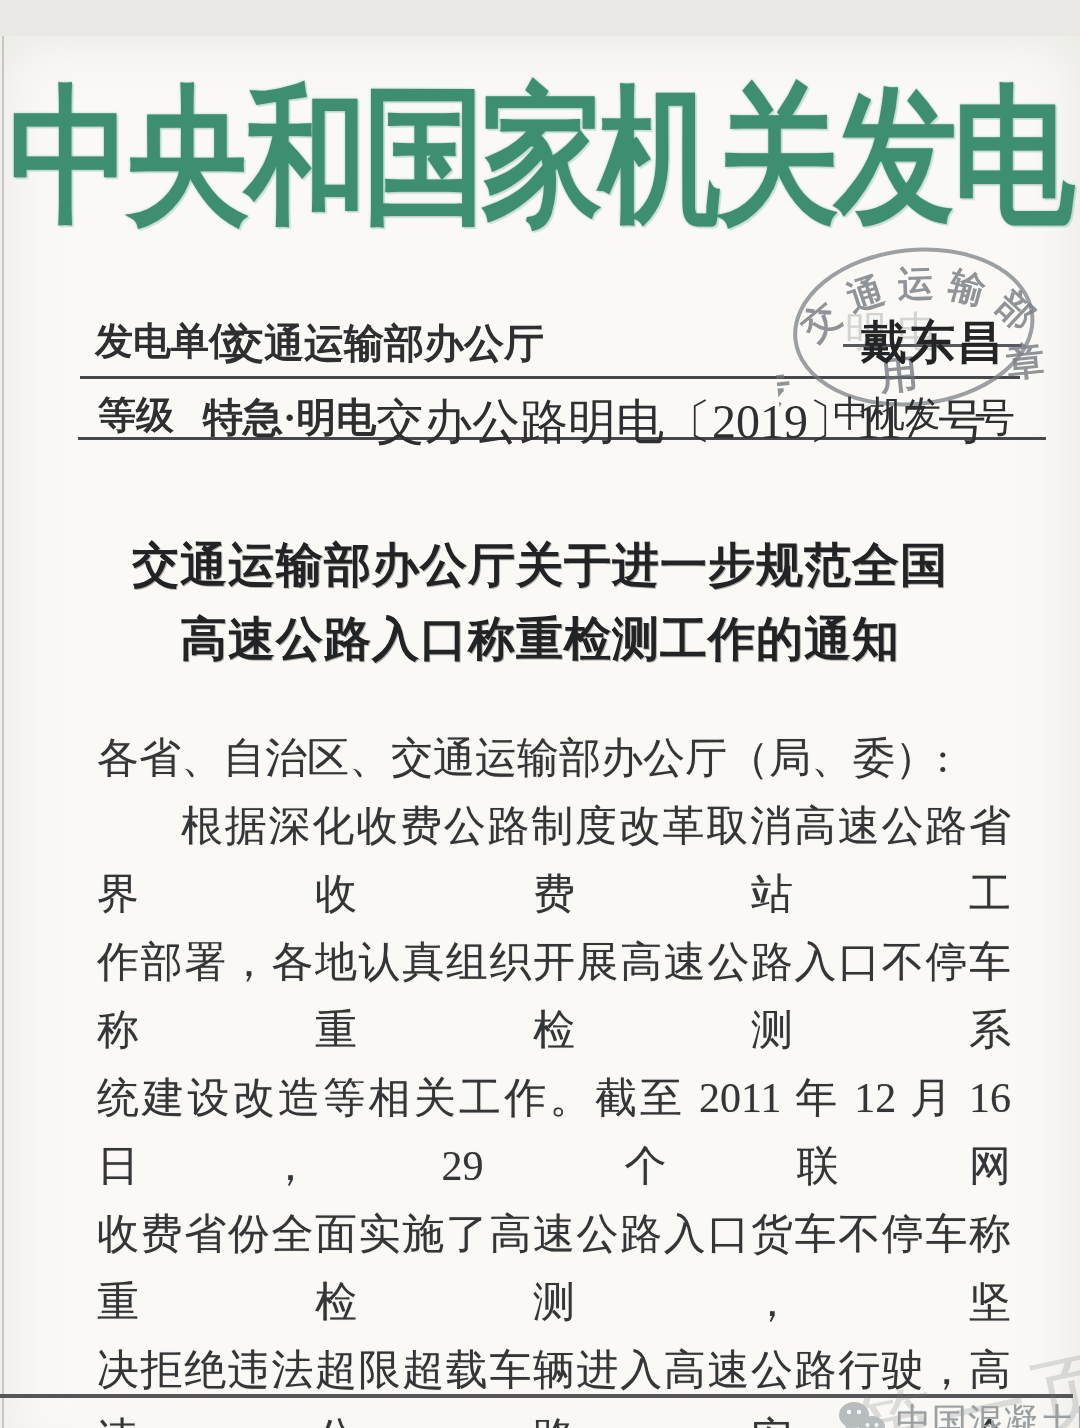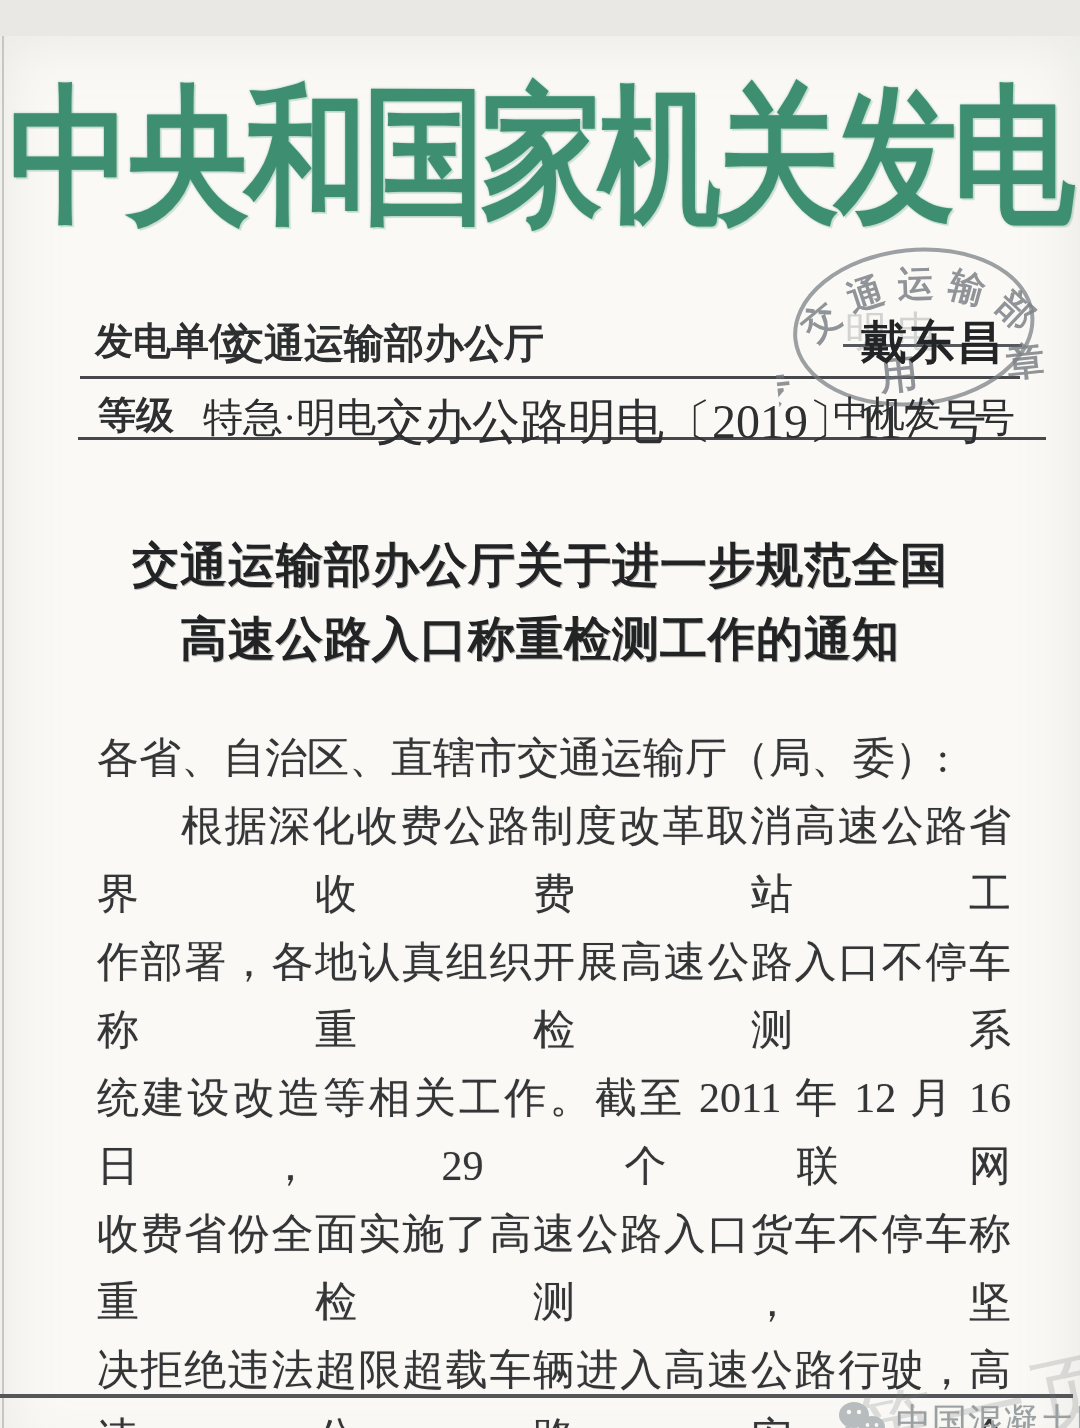--- a/index.html
+++ b/index.html
@@ -45,21 +45,21 @@
   }
   .ghost-mingdian{
     position:absolute;left:845px;top:268px;
     font-size:42px;color:rgba(110,115,120,0.28);
     letter-spacing:10px;white-space:nowrap;z-index:2;
   }
   .sign-underline{position:absolute;left:843px;top:308px;width:179px;height:3px;background:#55585c;z-index:1;}
   .rule1{position:absolute;left:80px;top:340px;width:940px;height:3px;background:#46484b;}
   .f-row2{position:absolute;top:354px;font-size:38px;color:#2e2f31;white-space:nowrap;z-index:6;}
   .pos-grade-label{left:98px;}
-  .pos-grade-value{left:203px;font-weight:normal;font-size:40px;}
+  .pos-grade-value{left:203px;font-weight:bold;font-size:40px;}
   .pos-docnum{left:376px;font-size:48px;}
   .pos-issuer{left:833px;font-size:36px;}
   .pos-suffix{left:975px;font-size:40px;}
   .rule2{position:absolute;left:78px;top:401px;width:968px;height:3px;background:#46484b;}
   
   .stamp{
     position:absolute;left:772px;top:198px;width:284px;height:190px;
     z-index:4;transform:rotate(-6deg);opacity:0.88;
   }
   
@@ -129,21 +129,21 @@
     </text>
     <text x="142" y="152" text-anchor="middle" font-size="38" fill="#6d7278" opacity="0.85" font-weight="bold" font-family="'Liberation Serif','DejaVu Serif',serif" letter-spacing="40">专 用 章</text>
   </svg>
 
   <div class="doc-title">
     <div>交通运输部办公厅关于进一步规范全国</div>
     <div>高速公路入口称重检测工作的通知</div>
   </div>
 
   <div class="doc-body">
-    <div class="salutation">各省、自治区、直辖市交通运输厅（局、委）:</div>
+    <div class="salutation">各省、自治区、交通运输部办公厅（局、委）:</div>
     <div class="body-line indent">根据深化收费公路制度改革取消高速公路省界收费站工</div>
     <div class="body-line">作部署，各地认真组织开展高速公路入口不停车称重检测系</div>
     <div class="body-line">统建设改造等相关工作。截至 2011 年 12 月 16 日，29 个联网</div>
     <div class="body-line">收费省份全面实施了高速公路入口货车不停车称重检测，坚</div>
     <div class="body-line">决拒绝违法超限超载车辆进入高速公路行驶，高速公路安全</div>
 
   </div>
 
   <div class="ghost-page">第一页</div>
   <div class="footer-rule"></div>

